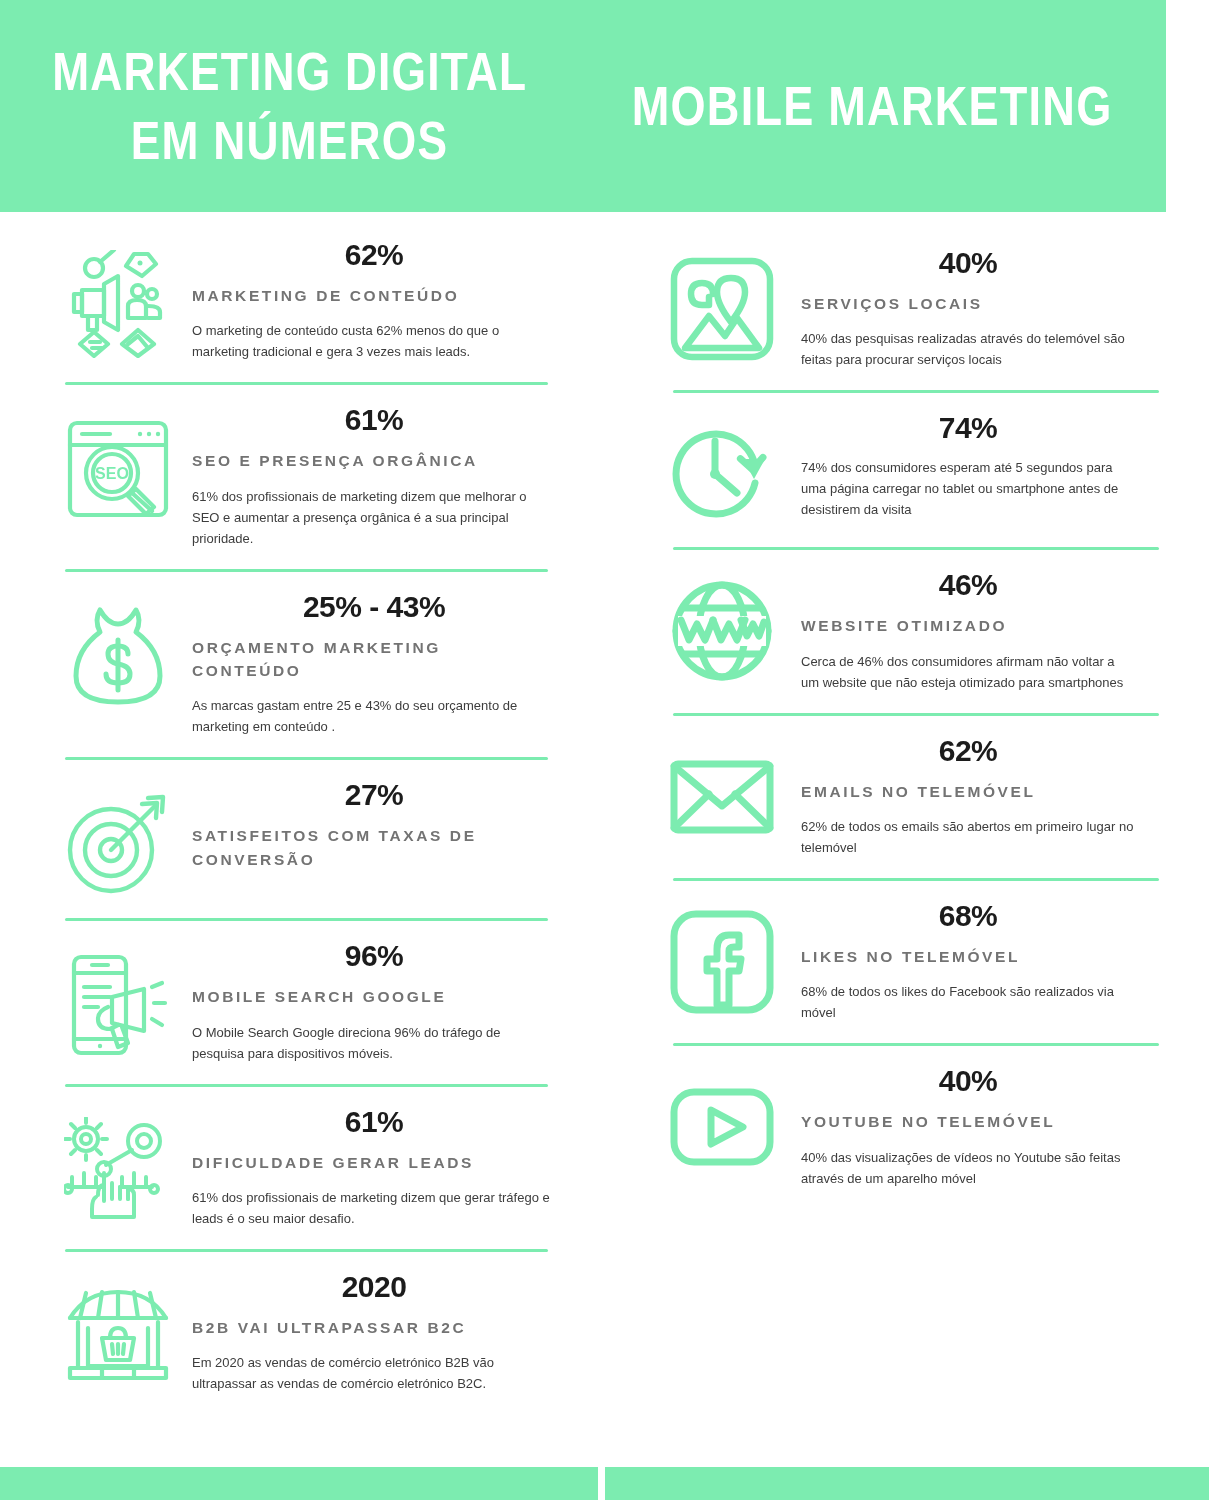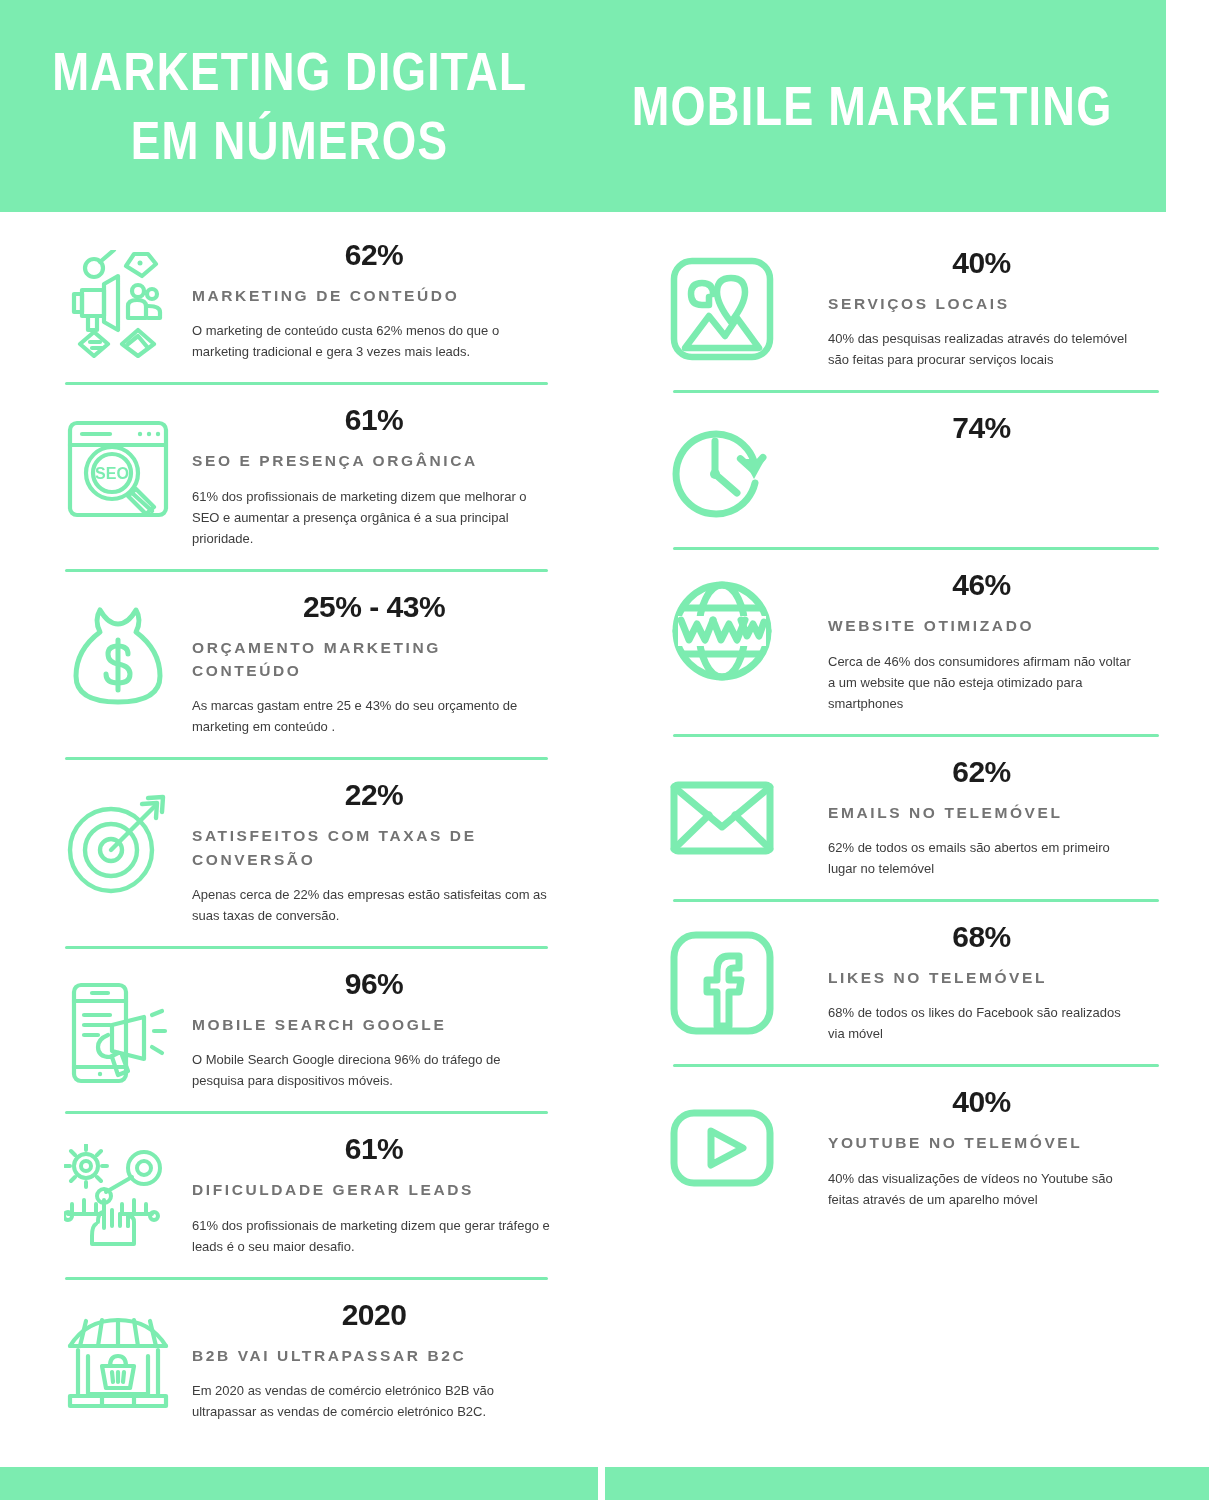--- a/index.html
+++ b/index.html
@@ -63,21 +63,21 @@
   .col.mid   { width: 7px; }
   .col.right { width: 604px; padding: 22px 0 0 0; }
 
   
   .stat {
     display: flex;
     align-items: flex-start;
     padding: 10px 0 6px 0;
   }
   .col.left  .stat { padding-left: 58px; padding-right: 42px; }
-  .col.right .stat { padding-left: 52px; padding-right: 74px; gap: 27px; }
+  .col.right .stat { padding-left: 52px; padding-right: 74px; }
 
   .stat-icon {
     flex: 0 0 auto;
     width: 120px;
     display: flex;
     align-items: flex-end;
     justify-content: center;
     padding-top: 14px;
   }
   .col.right .stat-icon { width: 130px; padding-top: 12px; }
@@ -237,23 +237,22 @@
           <svg width="108" height="108" viewBox="0 0 108 108" fill="none" stroke="#7CECB0" stroke-width="4.4" stroke-linecap="round" stroke-linejoin="round">
             <circle cx="47" cy="60" r="41"></circle>
             <circle cx="47" cy="60" r="26"></circle>
             <circle cx="47" cy="60" r="11"></circle>
             <line x1="47" y1="60" x2="92" y2="15"></line>
             <path d="M78 14 L93 13 L92 28"></path>
             <path d="M84 8 L99 7 L98 22"></path>
           </svg>
         </div>
         <div class="stat-body">
-          <div class="stat-number">22%</div>
+          <div class="stat-number">27%</div>
           <div class="stat-title">SATISFEITOS COM TAXAS DE CONVERSÃO</div>
-          <div class="stat-desc">Apenas cerca de 22% das empresas estão satisfeitas com as suas taxas de conversão.</div>
         </div>
       </div>
       <div class="divider"></div>
 
       <div class="stat">
         <div class="stat-icon">
           <svg width="108" height="108" viewBox="0 0 108 108" fill="none" stroke="#7CECB0" stroke-width="4.2" stroke-linecap="round" stroke-linejoin="round">
             <rect x="10" y="6" width="52" height="96" rx="7"></rect>
             <line x1="10" y1="22" x2="62" y2="22"></line>
             <line x1="10" y1="88" x2="62" y2="88"></line>
@@ -360,20 +359,21 @@
             <path d="M86 44 A40 40 0 1 0 86 62"></path>
             <path d="M72 44 L88 44 L88 28" transform="rotate(42 80 40)"></path>
             <polygon points="74,38 96,38 85,58" fill="#7CECB0" stroke="none"></polygon>
             <line x1="46" y1="20" x2="46" y2="53"></line>
             <line x1="46" y1="53" x2="68" y2="72"></line>
             <circle cx="46" cy="53" r="5" fill="#7CECB0" stroke="none"></circle>
           </svg>
         </div>
         <div class="stat-body">
           <div class="stat-number">74%</div>
+          <div class="stat-desc">74% dos consumidores esperam até 5 segundos para uma página carregar no tablet ou smartphone antes de desistirem da visita</div>
         </div>
       </div>
       <div class="divider"></div>
 
       <div class="stat">
         <div class="stat-icon">
           <svg width="106" height="106" viewBox="0 0 106 106" fill="none" stroke="#7CECB0" stroke-width="7" stroke-linecap="round" stroke-linejoin="round">
             <circle cx="53" cy="53" r="46"></circle>
             <ellipse cx="53" cy="53" rx="23" ry="46"></ellipse>
             <line x1="7" y1="53" x2="99" y2="53"></line>

